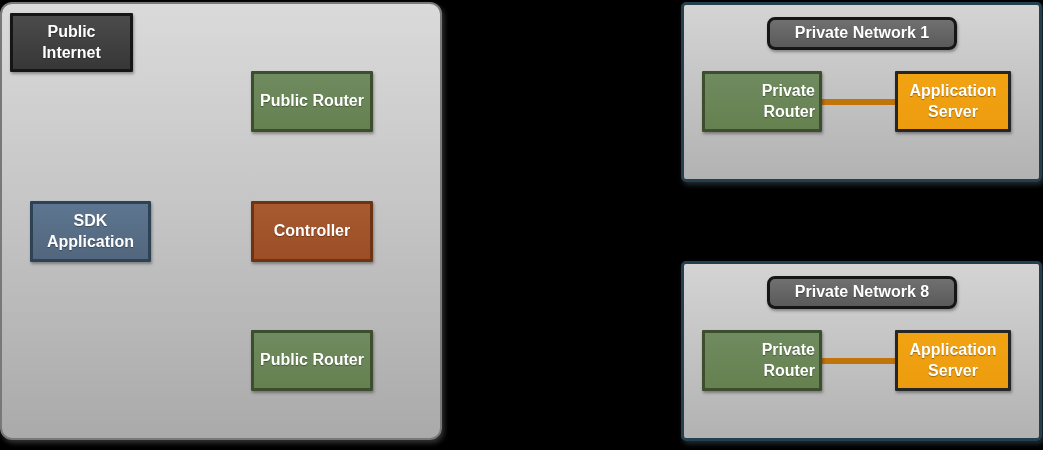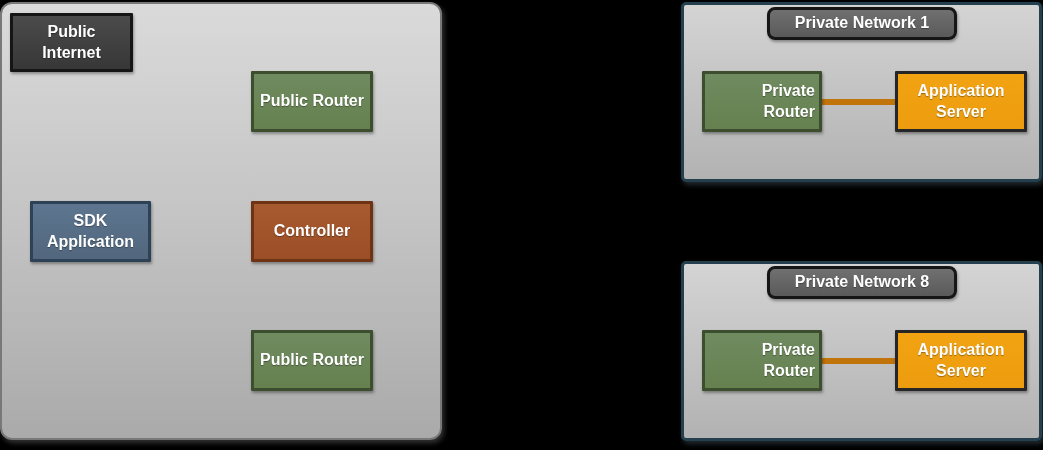--- a/index.html
+++ b/index.html
@@ -65,23 +65,23 @@
   }
 
   
   .n-public-internet      { left: 8px;   top: 9px;   width: 123px; height: 59px; }
   .n-public-router-top    { left: 249px; top: 67px;  width: 122px; height: 61px; }
   .n-sdk-application      { left: 28px;  top: 197px; width: 121px; height: 61px; }
   .n-controller           { left: 249px; top: 197px; width: 122px; height: 61px; }
   .n-public-router-bottom { left: 249px; top: 326px; width: 122px; height: 61px; }
 
   
-  .n-title          { left: 83px;  top: 2px;  width: 190px; height: 33px; }
+  .n-title          { left: 83px;  top: 12px;  width: 190px; height: 33px; }
   .n-private-router { left: 18px;  top: 66px; width: 120px; height: 61px; }
-  .n-app-server     { left: 211px; top: 66px; width: 132px; height: 61px; }
+  .n-app-server     { left: 211px; top: 66px; width: 116px; height: 61px; }
   .connector {
     position: absolute; left: 138px; top: 94px;
     width: 73px; height: 6px;
     background: var(--connector-orange, #c0740a);
   }
 </style>
 </head>
 <body>
 
 <div class="container cloud">

